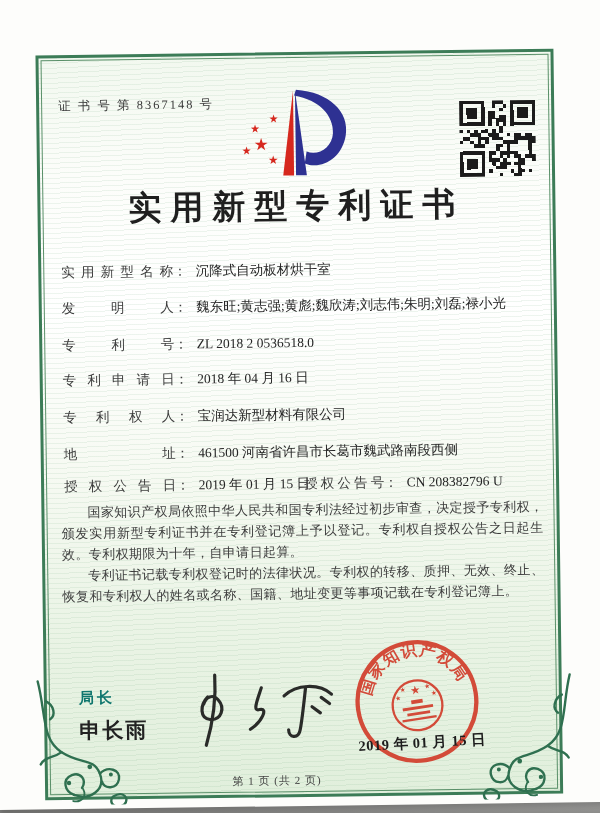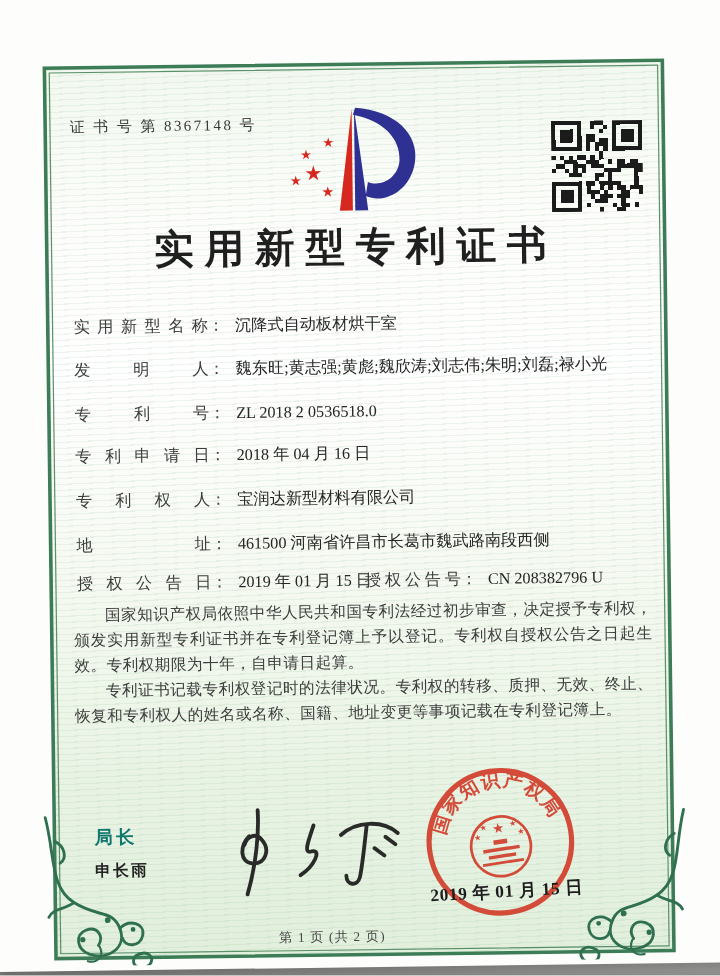--- a/index.html
+++ b/index.html
@@ -27,21 +27,21 @@
   .frow{position:absolute;left:71px;width:470px;font-size:13.5px;color:#2f2f2f;white-space:nowrap;}
   .flabel{display:inline-block;width:112px;text-align:justify;text-align-last:justify;color:#3c3c3c;}
   .flabel2{display:inline-block;width:80px;text-align:justify;text-align-last:justify;color:#3c3c3c;}
   .fcolon{margin-right:9px;color:#3c3c3c;}
   .fvalue{color:#262626;}
   .grant2{position:absolute;left:240px;top:0;}
   #paras{left:68px;top:505px;width:482px;font-size:13px;line-height:21px;
        color:#3d3d3d;text-align:justify;letter-spacing:0.4px;}
   #paras p{margin:0;text-indent:2em;}
   #director-title{left:83px;top:692px;font-size:15px;font-weight:700;color:#0f766e;letter-spacing:3px;}
-  #director-name{left:83px;top:720px;font-size:13px;font-weight:700;color:#222;letter-spacing:2px;}
+  #director-name{left:83px;top:720px;font-size:21px;font-weight:700;color:#222;letter-spacing:2px;}
   #signature{left:183px;top:674px;width:165px;height:82px;}
   #seal{left:354px;top:642px;width:134px;height:134px;transform:rotate(-8deg);opacity:0.93;}
   #seal-date{left:362px;top:741px;font-size:14.5px;font-weight:600;color:#1d1d1d;
        letter-spacing:0.5px;transform:rotate(-2.5deg);}
   #footer{left:48px;top:779px;width:464px;text-align:center;font-size:11px;color:#444;letter-spacing:1px;}
   .flourish{position:absolute;width:100px;height:126px;}
   #flourish-left{left:38px;top:682px;transform:scaleX(-1);}
   #flourish-right{left:478px;top:682px;}
 </style>
 </head>

